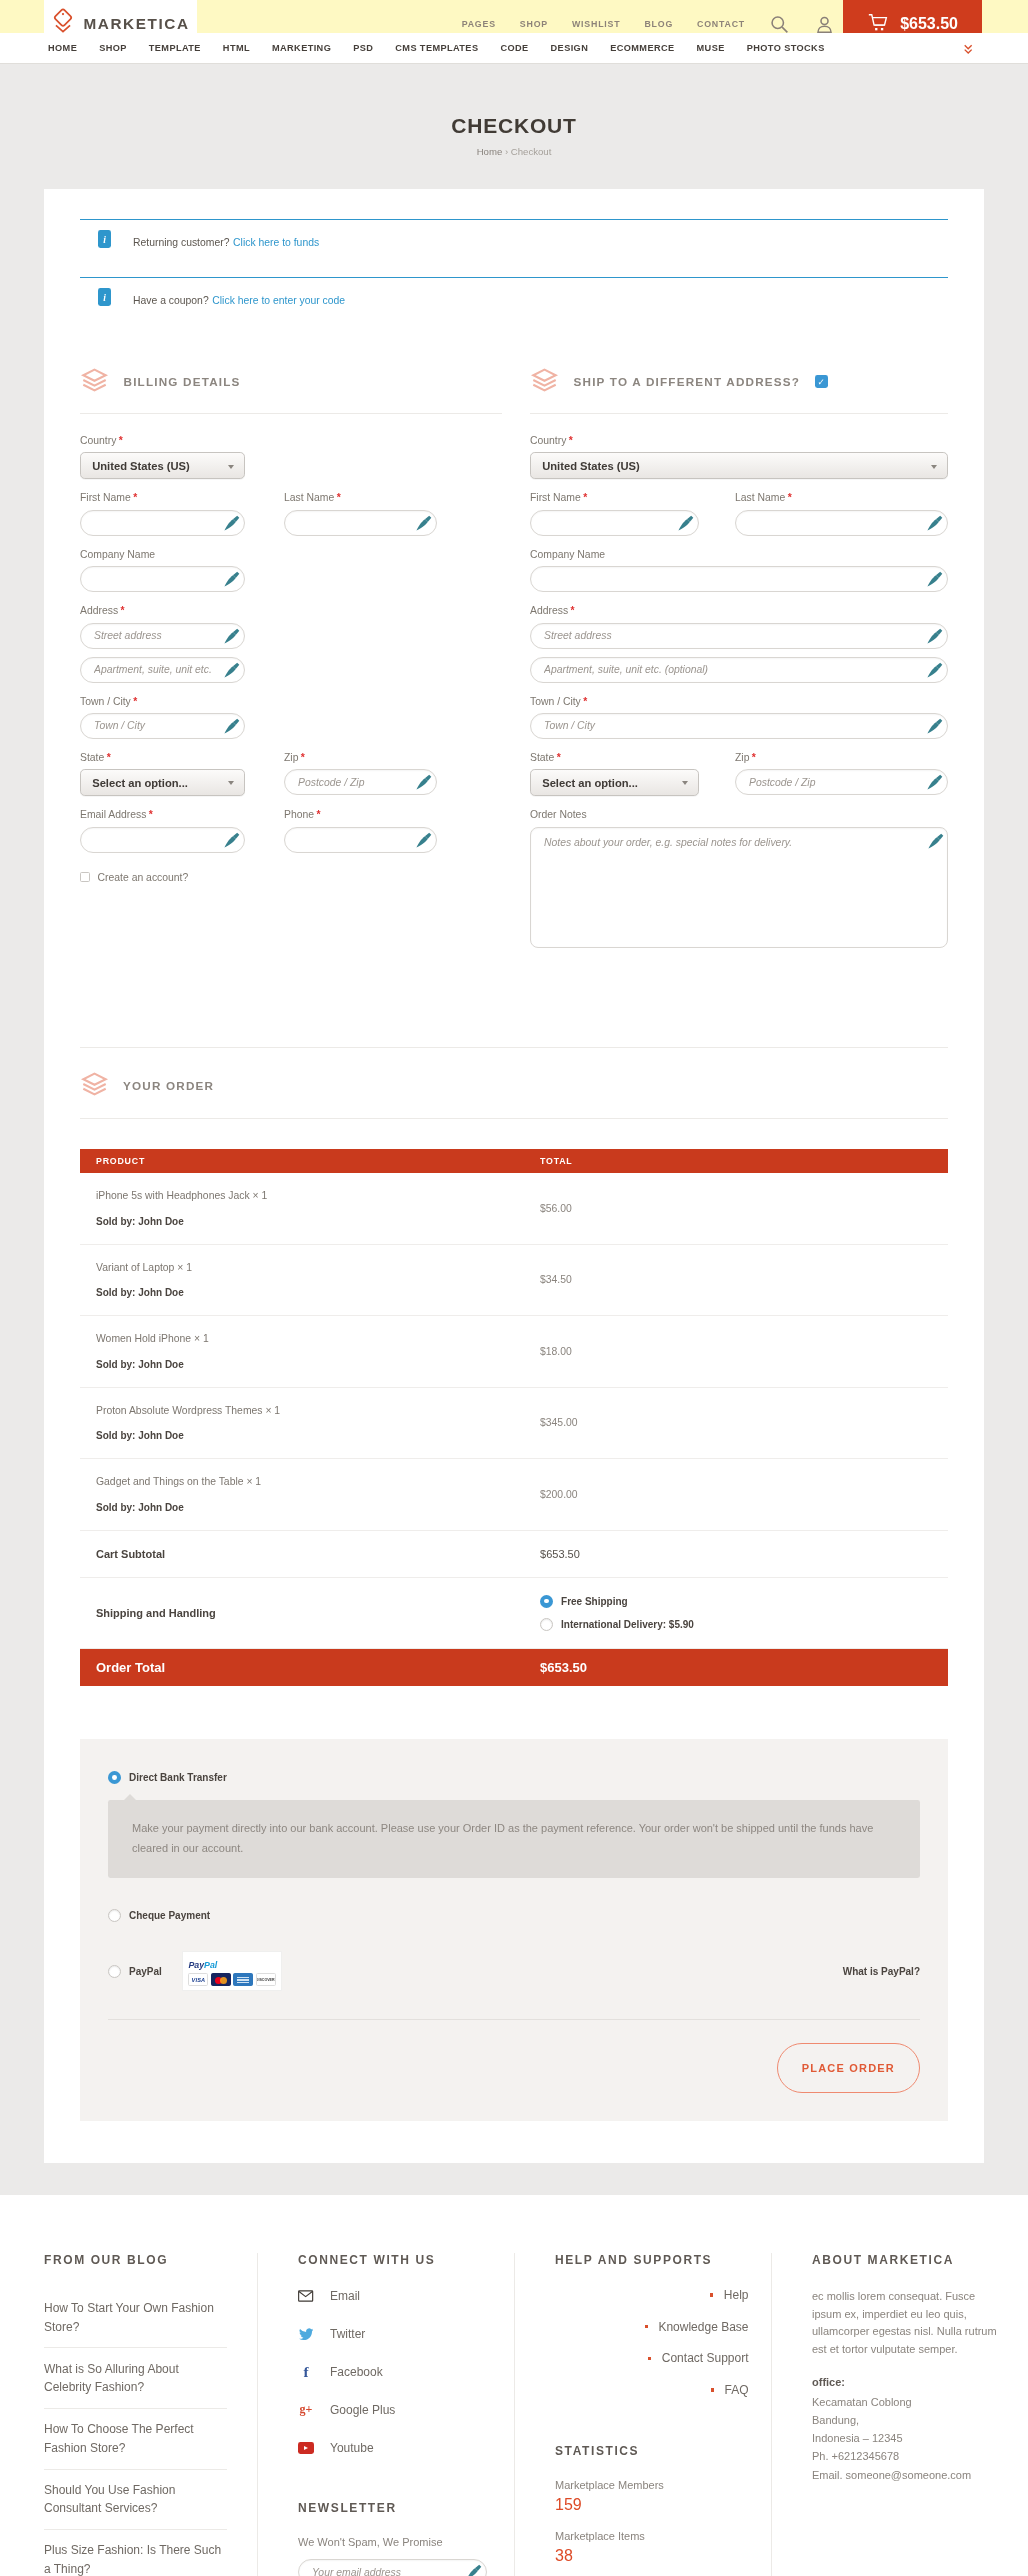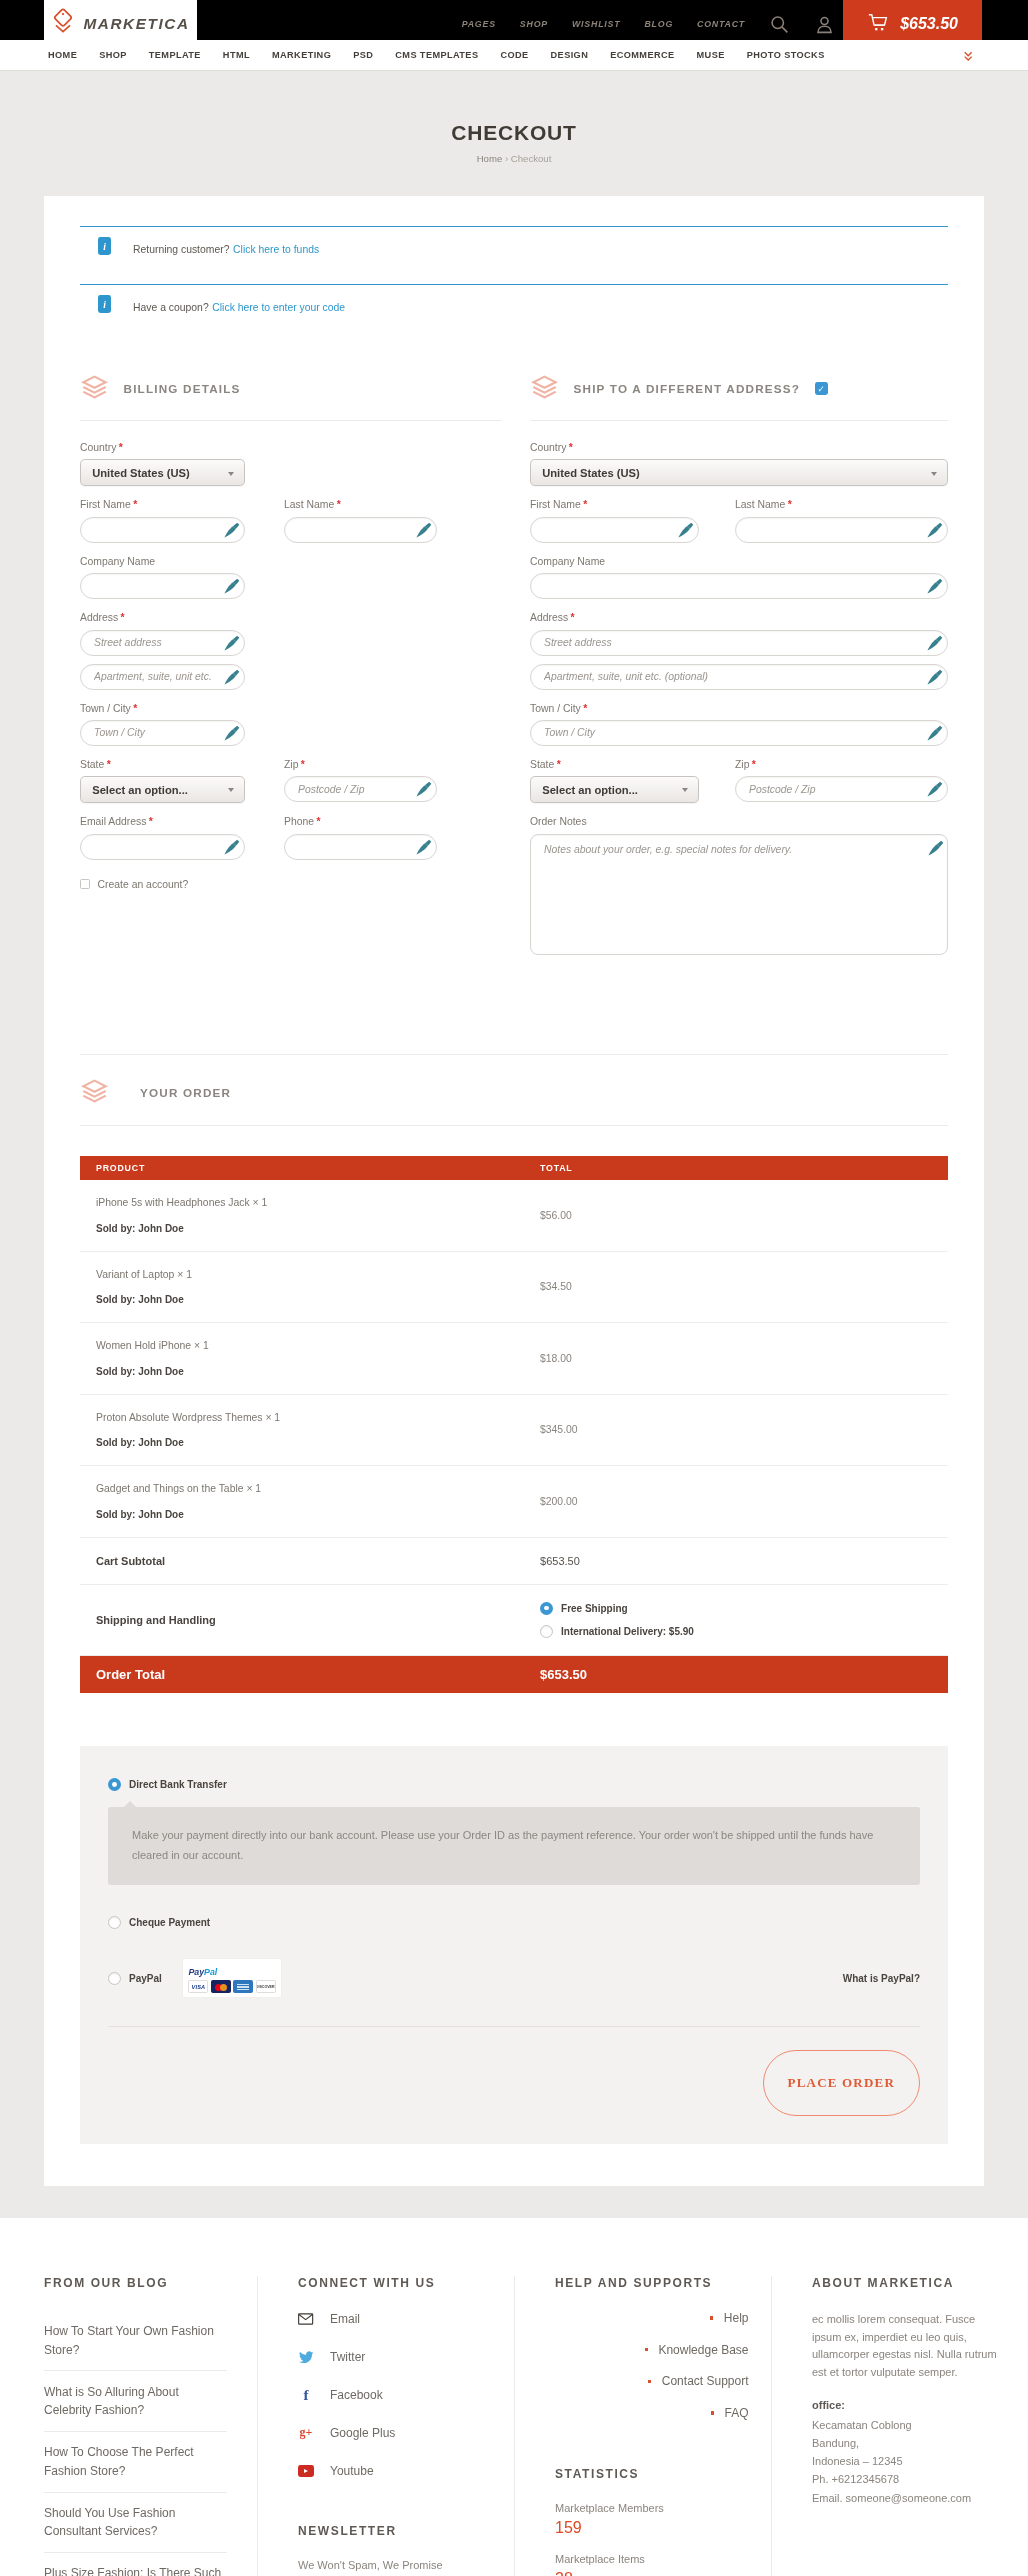--- a/index.html
+++ b/index.html
@@ -3,21 +3,21 @@
 <meta charset="utf-8">
 <style>
   * { box-sizing: border-box; margin: 0; padding: 0; }
   html, body { width: 1028px; }
   body {
     font-family: "Liberation Sans", sans-serif;
     background: #ebeae9;
     color: #4a443f;
   }
   
-  .hdr { height: 40px; background: #000000; position: relative; font-style: italic; }
+  .hdr { height: 33px; background: #fef9c3; position: relative; }
   .logo-box {
     position: absolute; left: 44px; top: 0; width: 153px; height: 48px;
     background: #fff; display: flex; align-items: center; justify-content: center; gap: 8px;
   }
   .brand { font-size: 15.3px; font-weight: bold; letter-spacing: 1.6px; color: #575049; }
   .top-nav {
     position: absolute; left: 450px; right: 193px; top: 0; height: 48px;
     display: flex; align-items: center; justify-content: flex-end; gap: 24px;
   }
   .top-nav .tlink { font-size: 8.8px; font-weight: bold; letter-spacing: 0.8px; color: #8d8379; cursor: pointer; }
@@ -95,21 +95,21 @@
   .chk-lbl { font-size: 10.4px; color: #7d776f; }
   .notes {
     width: 418px; height: 121px; border: 0.8px solid #d9d6d2; border-radius: 8px; resize: none;
     padding: 9.6px 27px 9.6px 13px; font-size: 10.4px; font-family: inherit; color: #4a443f; outline: none;
     box-shadow: inset 0 0.8px 1.6px rgba(0,0,0,.05);
   }
   .notes-wrap { position: relative; width: 418px; }
   .notes-wrap .pen { top: 6.4px; }
   
   .order-sep { border: none; border-top: 0.8px solid #eceae7; margin-top: 96px; }
-  .order-head { display: flex; align-items: center; gap: 31px; padding: 24px 0 19px; border-bottom: 0.8px solid #eceae7; }
+  .order-head { display: flex; align-items: center; gap: 14px; padding: 24px 0 19px; border-bottom: 0.8px solid #eceae7; }
   .order-table { margin-top: 30.5px; }
   .t-head { display: flex; background: #c93a1d; height: 24px; align-items: center; }
   .t-head span { color: #fff; font-size: 8.8px; font-weight: bold; letter-spacing: 0.8px; }
   .cell-p { width: 53%; padding-left: 16px; }
   .cell-t { flex: 1; }
   .t-row { display: flex; align-items: center; border-bottom: 0.8px solid #efedeb; padding: 17px 0; }
   .p-name { font-size: 10.4px; color: #7c766f; margin-bottom: 14.5px; }
   .p-seller { font-size: 10px; font-weight: bold; color: #4a443f; }
   .p-price { font-size: 10.4px; color: #8a847e; }
   .sub-lbl { font-size: 11px; font-weight: bold; color: #4a443f; }
@@ -145,22 +145,22 @@
   .mc-r { background: #eb001b; left: 3.2px; } .mc-o { background: #f79e1b; left: 8px; opacity: .9; }
   .chip-ax { background: #2e77bc; border-color: #2e77bc; flex-direction: column; gap: 1.2px; }
   .chip-ax i { display: block; width: 12px; height: 1.2px; background: #cfe2f3; }
   .chip-dc { font-size: 3.6px; font-weight: bold; color: #3a3a3a; }
   .chip-dc i { width: 4.8px; height: 4.8px; border-radius: 50%; background: #f48120; display: inline-block; margin-left: 0.8px; }
   .pp-what { margin-left: auto; font-size: 10px; font-weight: bold; color: #4a443f; cursor: pointer; }
   .pay-hr { border: none; border-top: 0.8px solid #e3e0dd; margin-top: 29px; }
   .place-row { text-align: right; margin-top: 22.5px; }
   .place-btn {
     display: inline-block; border: 1.6px solid #ef8a70; border-radius: 803px; background: transparent;
-    color: #e05a36; font-size: 13px; font-weight: bold; letter-spacing: 1.2px;
-    padding: 24px 24px; cursor: pointer; font-family: Liberation Serif, serif;
+    color: #e05a36; font-size: 11px; font-weight: bold; letter-spacing: 1.2px;
+    padding: 18px 24px; cursor: pointer; font-family: Liberation Sans, sans-serif;
   }
   
   .footer { background: #fff; margin-top: 32px; }
   .f-cols { display: flex; padding: 58px 0 48px; }
   .f-col { width: 257px; padding: 0 22.5px 0 40px; border-left: 0.8px solid #eceae7; }
   .f-col:first-child { border-left: none; padding-left: 44px; }
   .f-head { font-size: 12px; font-weight: bold; letter-spacing: 1.6px; color: #5f5954; margin-bottom: 21px; }
   .blog-item { padding: 11.2px 0; border-bottom: 0.8px solid #eceae7; font-size: 12px; line-height: 1.55; color: #6f6963; width: 96%; cursor: pointer; }
   .blog-item:last-child { border-bottom: none; }
   .soc-row { display: flex; align-items: center; gap: 16px; margin-bottom: 22px; cursor: pointer; }

